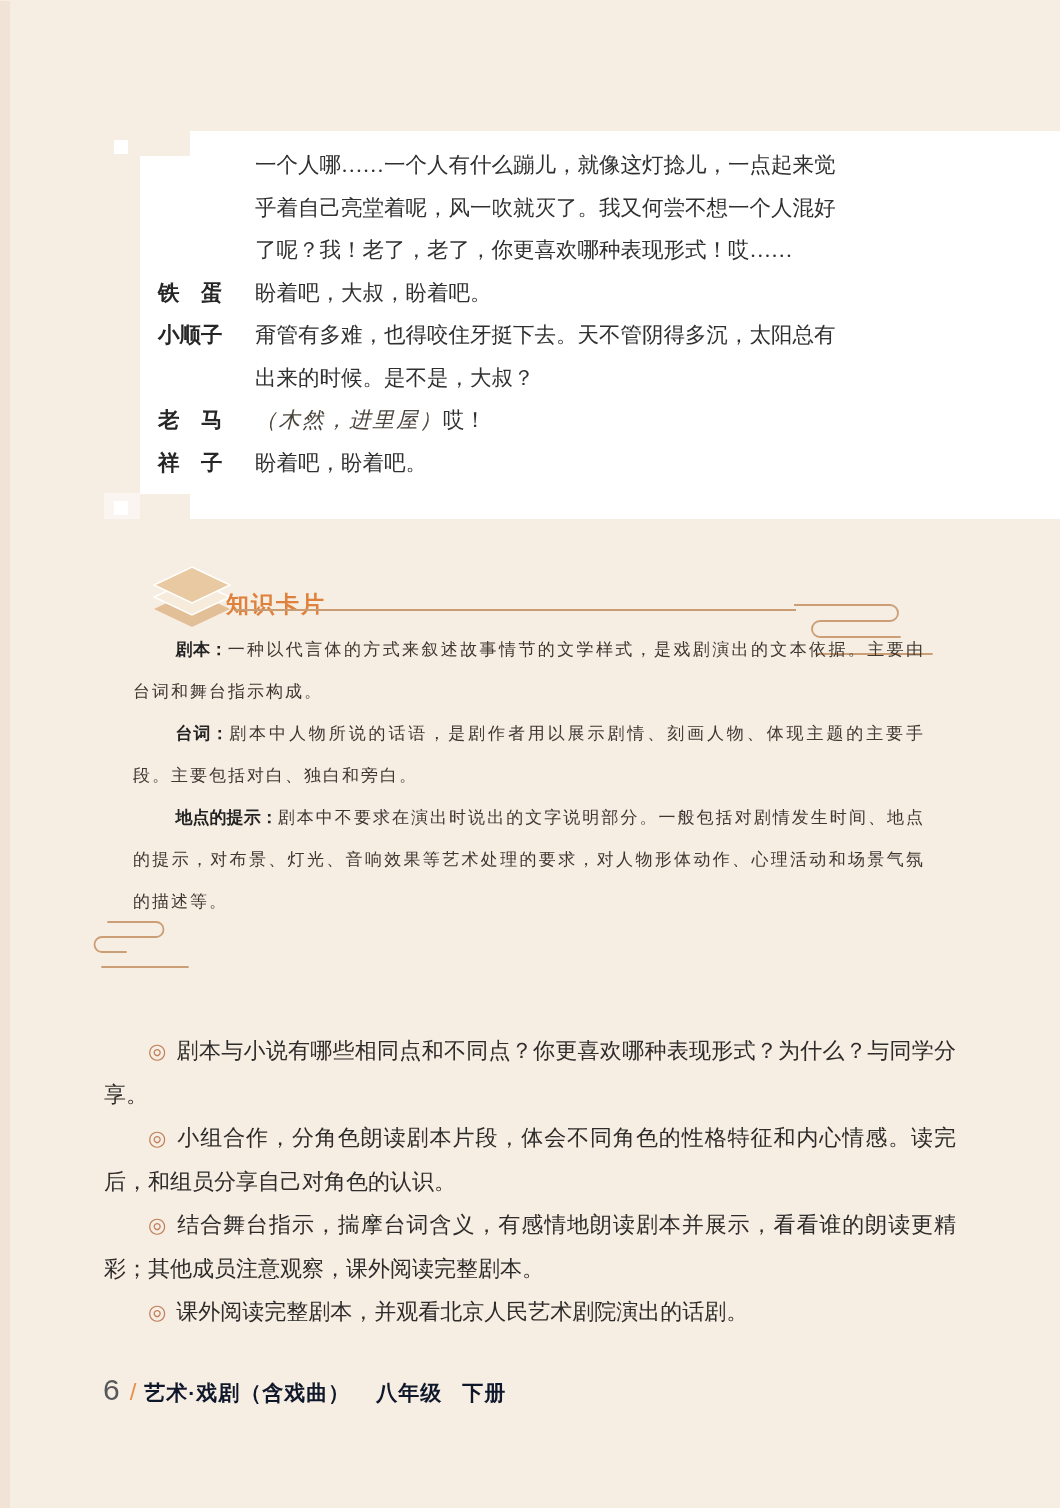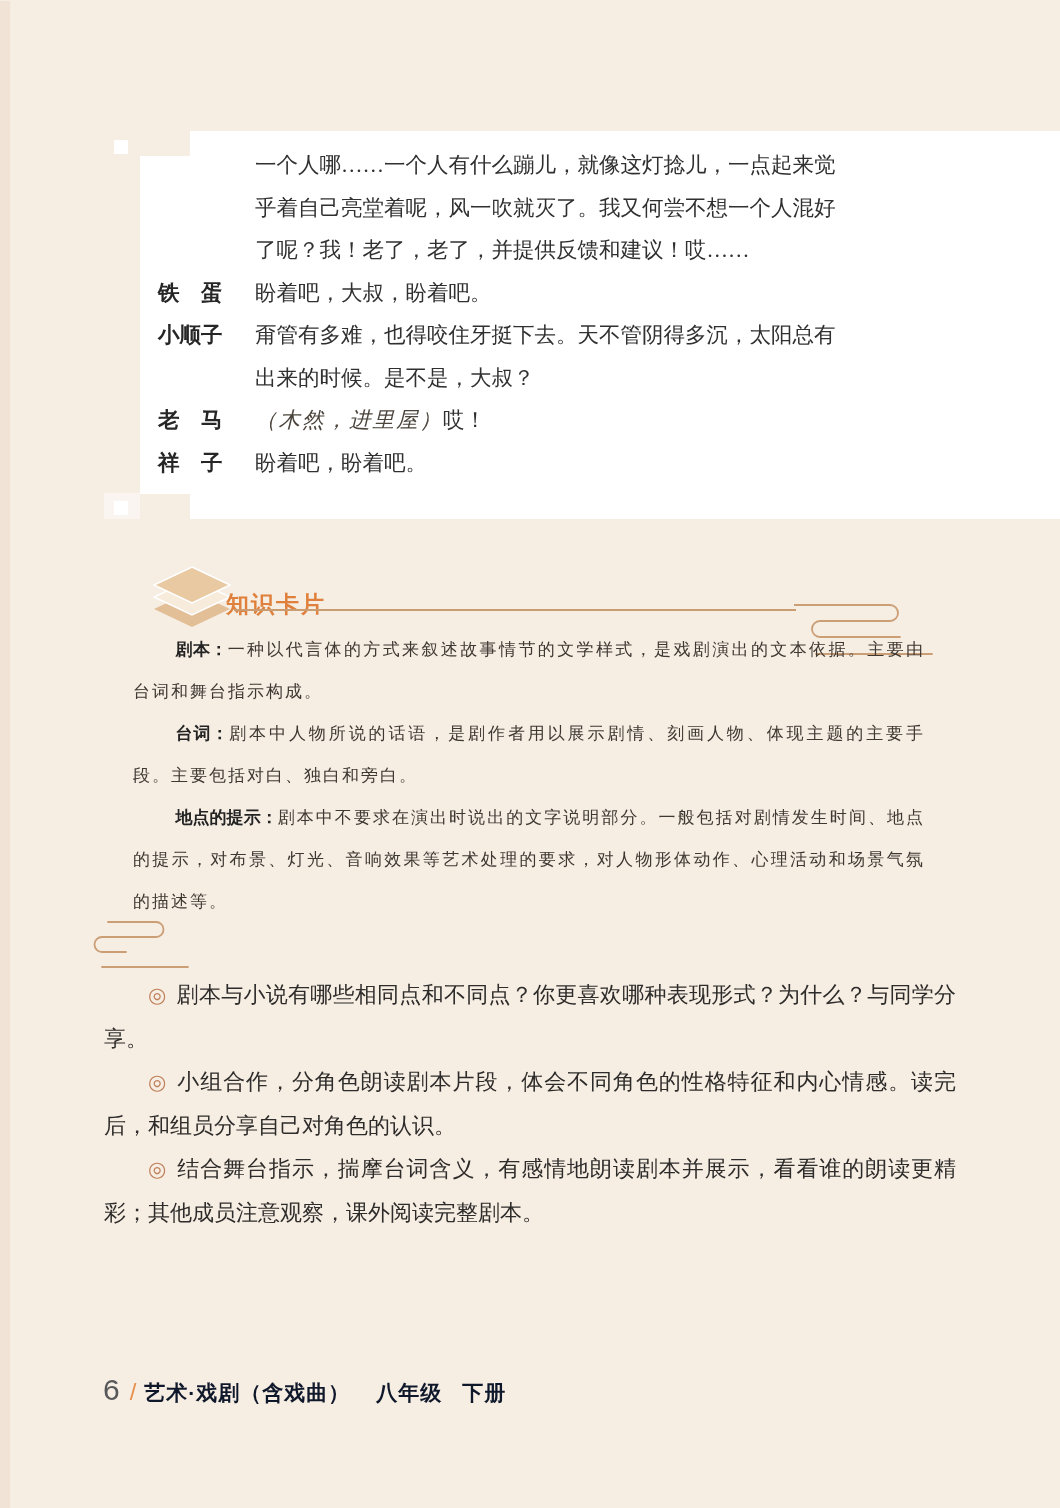--- a/index.html
+++ b/index.html
@@ -52,21 +52,21 @@
     margin:0;font-size:17px;line-height:42px;text-align:justify;
     text-indent:2.5em;color:#3e3832;
   }
   .kc-term{
     font-family:"Liberation Sans","DejaVu Sans",sans-serif;
     font-weight:bold;color:#232323;letter-spacing:0;
   }
   .kc-def{letter-spacing:2px;}
 
   
-  .activities{position:absolute;left:104px;top:972px;width:852px;}
+  .activities{position:absolute;left:104px;top:1028px;width:852px;}
   .activities p{
     margin:0;font-size:22px;line-height:43px;text-align:justify;
     text-indent:2em;color:#2e2c2a;
   }
   .bullet{color:#c0805a;margin-right:10px;font-size:21px;}
 
   
   .footer{
     position:absolute;left:103px;top:1372px;
     display:flex;align-items:baseline;
@@ -92,21 +92,21 @@
   <div class="pixel-sq sq1"></div>
   <div class="pixel-sq sq3"></div>
   <div class="pixel-sq sq2"></div>
 
   <div class="dialog-content">
     <div class="d-row">
       <div class="d-name"></div>
       <div class="d-speech">
         <div class="line">一个人哪……一个人有什么蹦儿，就像这灯捻儿，一点起来觉</div>
         <div class="line">乎着自己亮堂着呢，风一吹就灭了。我又何尝不想一个人混好</div>
-        <div class="line">了呢？我！老了，老了，并提供反馈和建议！哎……</div>
+        <div class="line">了呢？我！老了，老了，你更喜欢哪种表现形式！哎……</div>
       </div>
     </div>
     <div class="d-row">
       <div class="d-name">铁　蛋</div>
       <div class="d-speech">
         <div class="line">盼着吧，大叔，盼着吧。</div>
       </div>
     </div>
     <div class="d-row">
       <div class="d-name">小顺子</div>
@@ -153,20 +153,21 @@
     <svg width="112" height="52" viewBox="0 0 112 52" fill="none">
       <path d="M22,3 h48 a7.5,7.5 0 0 1 0,15 h-54 a7.5,7.5 0 0 0 0,15 h24" stroke="#cb9e76" stroke-width="1.8" stroke-linecap="round" fill="none"></path>
       <path d="M16,48 h86" stroke="#cb9e76" stroke-width="1.8" stroke-linecap="round" fill="none"></path>
     </svg>
   </div>
 
   <div class="activities">
     <p><span class="bullet">◎</span><span>剧本与小说有哪些相同点和不同点？你更喜欢哪种表现形式？为什么？与同学分享。</span></p>
     <p><span class="bullet">◎</span><span>小组合作，分角色朗读剧本片段，体会不同角色的性格特征和内心情感。读完后，和组员分享自己对角色的认识。</span></p>
     <p><span class="bullet">◎</span><span>结合舞台指示，揣摩台词含义，有感情地朗读剧本并展示，看看谁的朗读更精彩；其他成员注意观察，课外阅读完整剧本。</span></p>
+    <p><span class="bullet">◎</span><span>课外阅读完整剧本，并观看北京人民艺术剧院演出的话剧。</span></p>
   </div>
 
   <div class="footer">
     <span class="pg-num">6</span>
     <span class="pg-sep">/</span>
     <span class="bk-title">艺术·戏剧（含戏曲）</span>
     <span class="bk-grade">八年级</span>
     <span class="bk-vol">下册</span>
   </div>
 </div>

